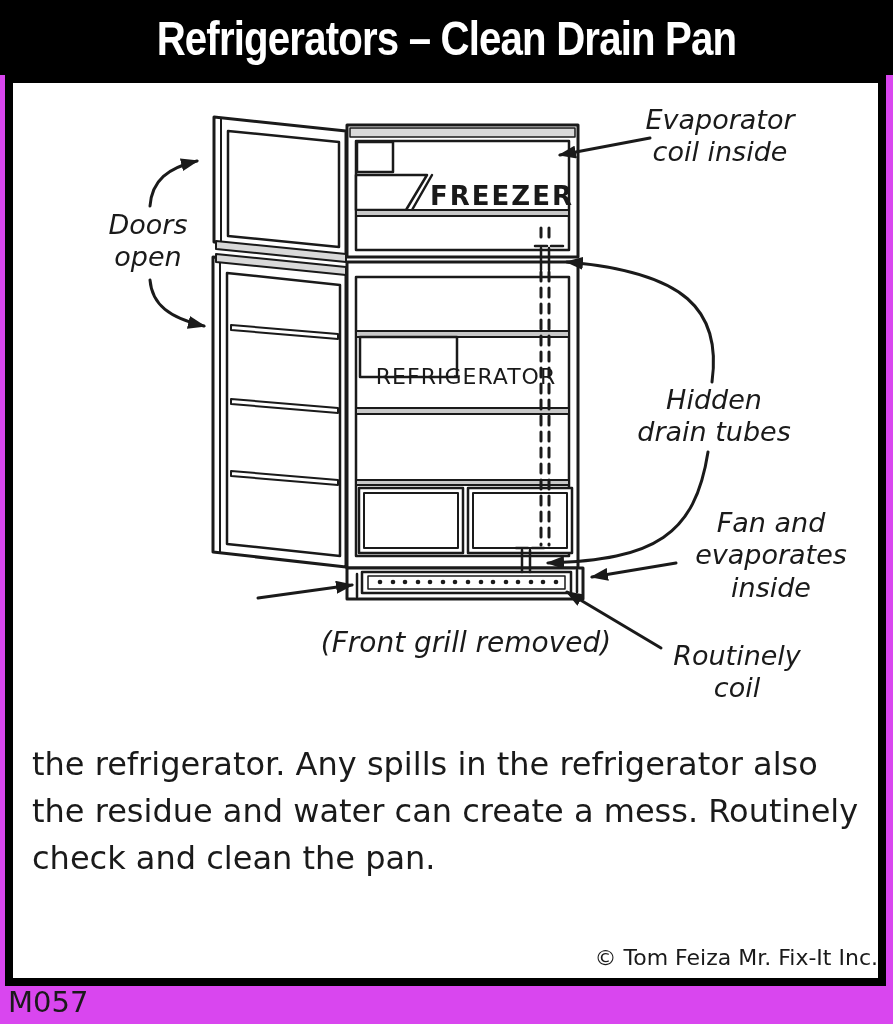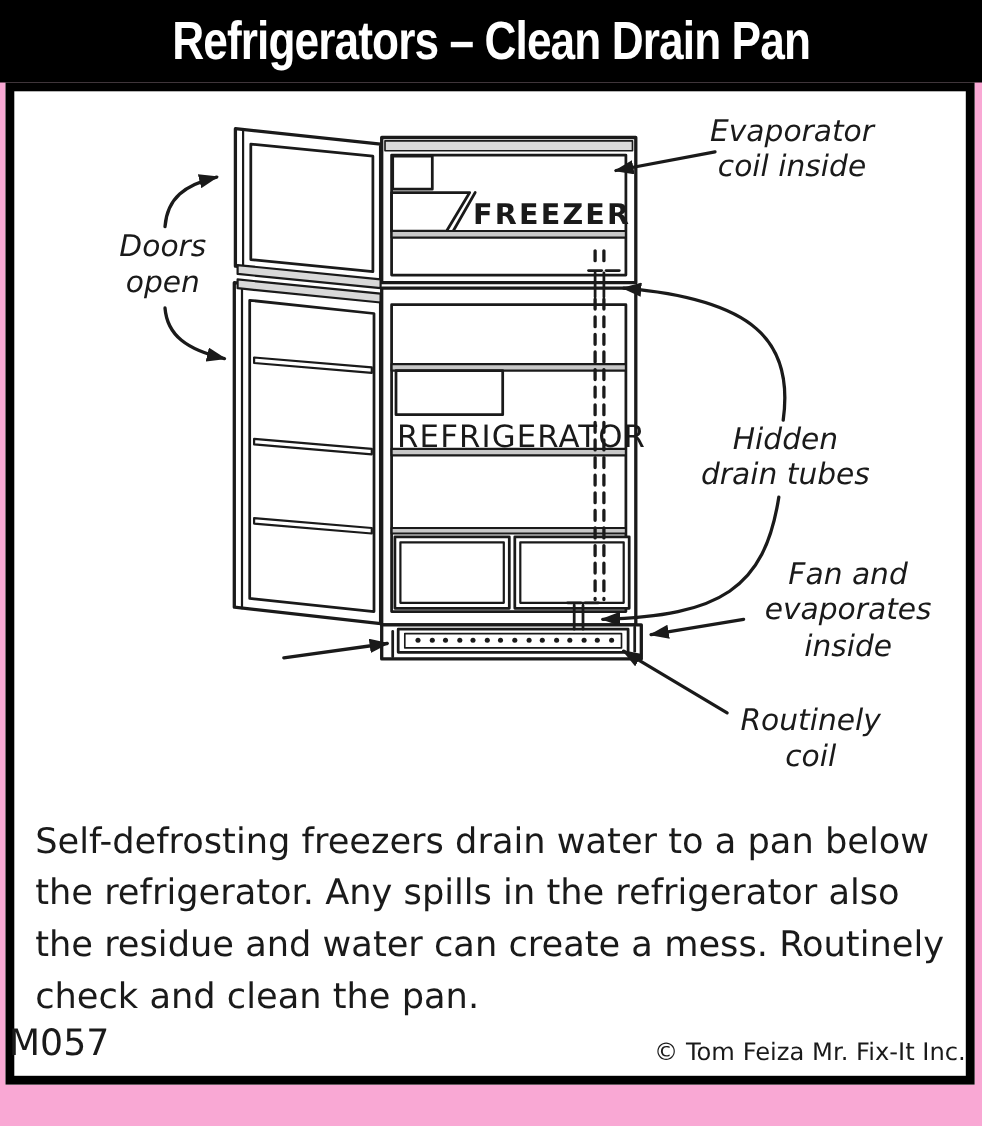--- a/index.html
+++ b/index.html
@@ -1,47 +1,47 @@
 <!DOCTYPE html>
 <html><head>
 <meta charset="utf-8">
 <style>
   html,body{margin:0;padding:0;background:#fff;}
-  #page{position:relative;width:893px;height:1024px;background:#f9a8d4;overflow:hidden;
+  #page{position:relative;width:893px;height:1024px;background:#d946ef;overflow:hidden;
         font-family:"DejaVu Sans",sans-serif;color:#1a1a1a;}
   
   #titlebar{position:absolute;left:0;top:0;width:893px;height:75px;background:#000;
             display:flex;align-items:center;justify-content:center;z-index:3;}
   #titlebar .t{color:#fff;font-family:"Liberation Sans",sans-serif;font-weight:bold;
                font-size:49px;letter-spacing:-1px;display:inline-block;
                transform:scaleX(0.82);transform-origin:center;white-space:nowrap;}
   
   #frame{position:absolute;left:5px;top:75px;width:865px;height:895px;border:8px solid #000;
          background:#fff;z-index:0;}
   
   #art{position:absolute;left:0;top:0;width:893px;height:1024px;z-index:1;}
   
   .lbl{position:absolute;z-index:2;text-align:center;font-size:27px;line-height:1.2;
        color:#1a1a1a;font-style:italic;}
   .inword{position:absolute;z-index:2;text-align:center;color:#1a1a1a;white-space:nowrap;}
   #freezer-word{left:430px;top:181px;width:140px;font-size:26px;letter-spacing:2px;font-weight:bold;}
-  #refrig-word{left:361px;top:380px;width:210px;font-size:28px;letter-spacing:1px;}
+  #refrig-word{left:361px;top:364px;width:210px;font-size:22px;letter-spacing:1px;}
   #evap-label{left:615px;top:104px;width:210px;}
   #doors-label{left:83px;top:209px;width:130px;}
   #hidden-label{left:604px;top:384px;width:220px;}
   #fan-label{left:661px;top:507px;width:220px;}
   #pan-label{left:48px;top:584px;width:250px;}
   #grill-label{left:306px;top:626px;width:320px;font-size:28px;white-space:nowrap;}
   #condenser-label{left:637px;top:640px;width:200px;}
   
   #bodytext{position:absolute;left:32px;top:741px;width:845px;z-index:2;}
   #bodytext .bl{font-size:32px;line-height:47px;white-space:nowrap;color:#1a1a1a;}
   #copyright{position:absolute;left:0;top:945px;width:878px;text-align:right;
              font-size:22px;z-index:2;color:#1a1a1a;}
-  #code{position:absolute;left:8px;top:928px;font-size:33px;z-index:2;color:#1a1a1a;}
+  #code{position:absolute;left:8px;top:985px;font-size:29px;z-index:2;color:#1a1a1a;}
 </style>
 </head>
 <body>
 
 <div id="page">
 
   <div id="titlebar">
     <span class="t">Refrigerators – Clean Drain Pan</span>
   </div>
 
@@ -169,27 +169,27 @@
     <div>Hidden</div>
     <div>drain tubes</div>
   </div>
   <div class="lbl" id="fan-label">
     <div>Fan and</div>
     <div>evaporates</div>
     <div>inside</div>
   </div>
   <div class="lbl" id="pan-label">
   </div>
+  <div class="lbl" id="grill-label">(Front grill removed)</div>
   <div class="lbl" id="condenser-label">
     <div>Routinely</div>
     <div>coil</div>
   </div>
 
   <div id="bodytext">
-    <div class="bl">Self-defrosting freezers drain water to a pan below</div>
     <div class="bl">the refrigerator. Any spills in the refrigerator also</div>
     <div class="bl">the residue and water can create a mess. Routinely</div>
     <div class="bl">check and clean the pan.</div>
   </div>
 
   <div id="copyright">© Tom Feiza Mr. Fix-It Inc.</div>
   <div id="code">M057</div>
 
 </div>
 

